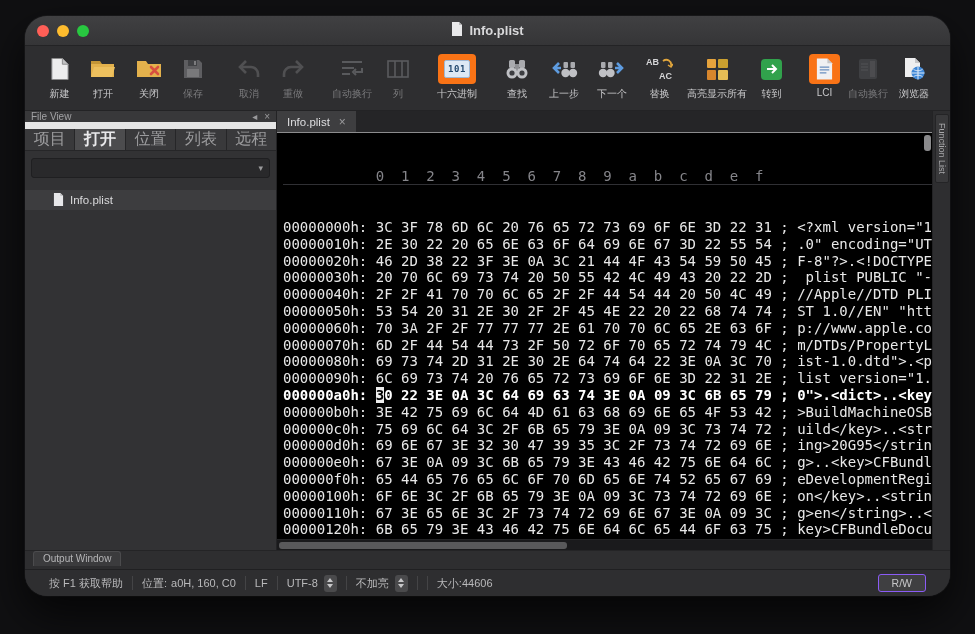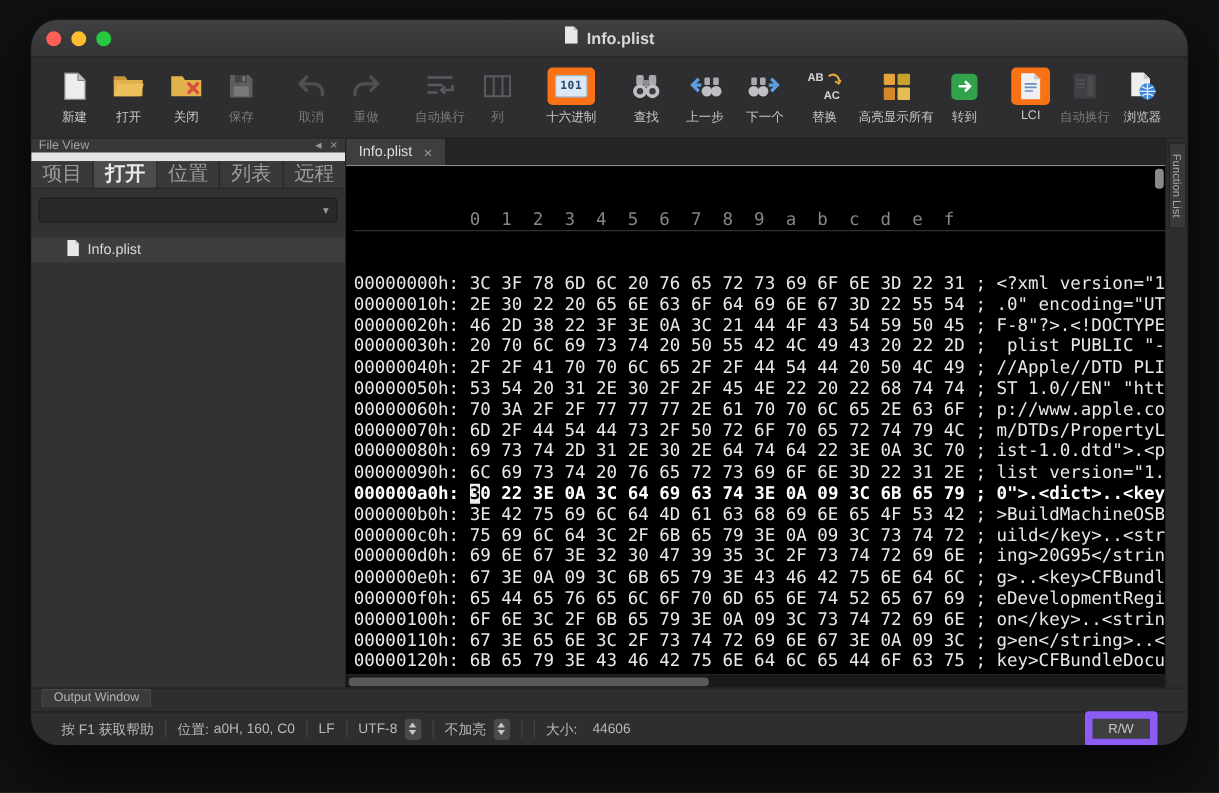--- a/index.html
+++ b/index.html
@@ -79,28 +79,28 @@
   .vtab{margin-top:3px;background:#39393b;border:1px solid #242426;border-radius:2px;
     padding:8px 1px;color:#a8a8aa;font-size:9px;writing-mode:vertical-rl;}
 
   
   .dockbar{height:19px;flex:0 0 auto;background:#2e2e30;display:flex;align-items:flex-start;padding-left:8px;border-top:1px solid #242426;}
   .dtab{background:#3b3b3d;border:1px solid #4b4b4d;border-bottom:none;border-radius:3px 3px 0 0;
     color:#b5b5b7;font-size:10px;padding:1px 9px 2px;}
   .statusbar{height:27px;flex:0 0 auto;background:#2e2e30;border-top:1px solid #202022;
     display:flex;align-items:center;font-size:11px;color:#b9b9bb;padding:0 24px;gap:9px;}
   .s{display:flex;gap:4px;white-space:nowrap;align-items:center;}
-  .s.tight{gap:12px;}
+  .s.tight{gap:0;}
   .sdiv{width:1px;height:14px;background:#444446;flex:0 0 auto;}
   .stepper{width:13px;height:17px;background:#4a4a4c;border-radius:3px;display:flex;flex-direction:column;
     align-items:center;justify-content:center;gap:2px;margin-left:-3px;flex:0 0 auto;}
   .stepper i{width:0;height:0;border-left:3px solid transparent;border-right:3px solid transparent;display:block;}
   .stepper .up{border-bottom:4px solid #c7c7c9;}
   .stepper .down{border-top:4px solid #c7c7c9;}
-  .rw{margin-left:auto;background:#3f3f41;border:6px solid #8b5cf6;border-radius:3px;padding:2px 13px;font-size:10.5px;color:#c7c7c9;}
+  .rw{margin-left:auto;background:#3f3f41;border:1px solid #8b5cf6;border-radius:3px;padding:2px 13px;font-size:10.5px;color:#c7c7c9;}
 </style>
 </head>
 <body>
 
 <div class="window">
 
   <div class="titlebar">
     <div class="title-center">
       <span><svg width="12" height="14" viewBox="0 0 12 14">
             <path d="M1 0h7l3 3v11H1z" fill="#e8e8ea"></path>

